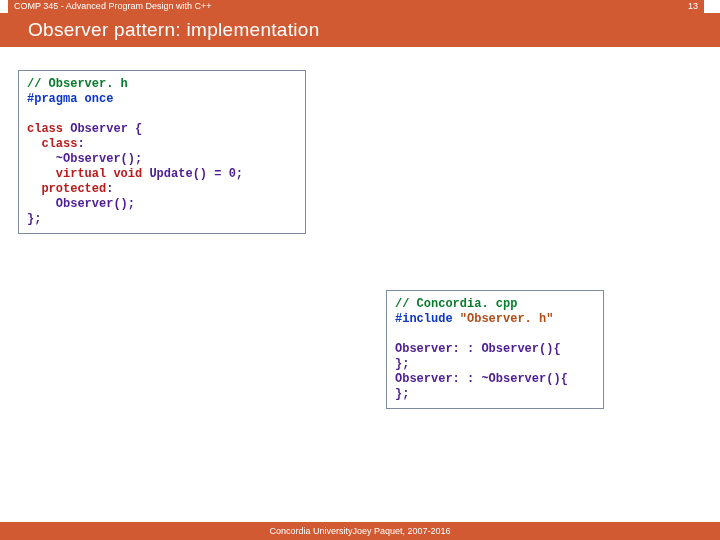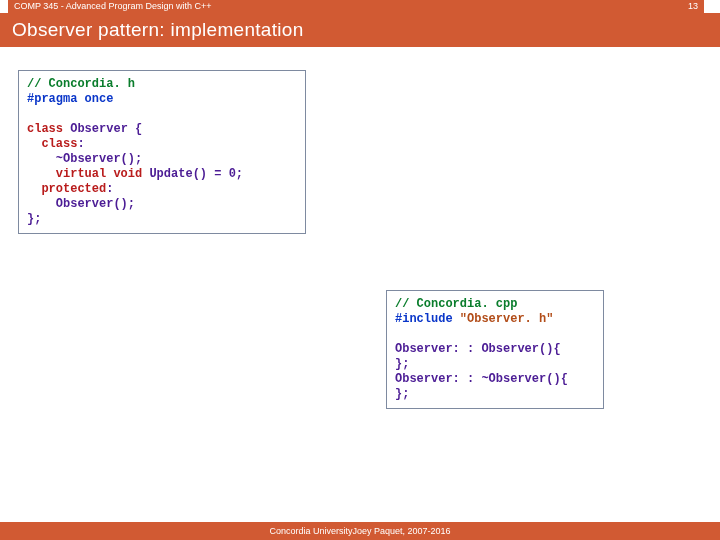--- a/index.html
+++ b/index.html
@@ -1,19 +1,19 @@
 <!DOCTYPE html>
 <html><head>
 <meta charset="utf-8">
 <style>
   * { box-sizing: border-box; margin: 0; padding: 0; }
   html, body { width: 720px; height: 540px; font-family: "Segoe UI", Arial, sans-serif; background: #fff; overflow: hidden; }
   .slide { position: relative; width: 720px; height: 540px; }
   .topbar { position: absolute; top: 0; left: 0; right: 16px; height: 13px; background: #d15a33; color: #fff; font-size: 9px; line-height: 13px; padding: 0 6px; display: flex; justify-content: space-between; margin-left: 8px; }
-  .titlebar { position: absolute; top: 13px; left: 0; right: 0; height: 34px; background: #d15a33; color: #fff; display: flex; align-items: center; padding-left: 12px; font-size: 19px; font-weight: 300; letter-spacing: 0.3px; }
+  .titlebar { position: absolute; top: 13px; left: 0; right: 0; height: 34px; background: #d15a33; color: #fff; display: flex; align-items: center; padding-left: 28px; font-size: 19px; font-weight: 300; letter-spacing: 0.3px; }
   .body { position: absolute; top: 60px; left: 0; right: 0; bottom: 18px; }
   .codebox { position: absolute; background: #fff; border: 1px solid #7e8aa0; font-family: Consolas, "Courier New", monospace; font-size: 12px; line-height: 15px; padding: 6px 8px; white-space: pre; color: #000; }
   .box-h { top: 10px; left: 18px; width: 288px; }
   .box-cpp { top: 230px; left: 386px; width: 218px; }
   .kw { color: #b91c1c; font-weight: bold; }
   .com { color: #0a7d2c; font-weight: bold; }
   .pp { color: #0a36c9; font-weight: bold; }
   .str { color: #b24d19; font-weight: bold; }
   .plain { color: #4c1d95; font-weight: bold; }
   .footer { position: absolute; bottom: 0; left: 0; right: 0; height: 18px; background: #d15a33; color: #fff; font-size: 9px; display: flex; align-items: center; justify-content: center; padding: 0 6px; }
@@ -27,21 +27,21 @@
     <span>COMP 345 - Advanced Program Design with C++</span>
     <span>13</span>
   </div>
 
   <div class="titlebar">
     <span>Observer pattern: implementation</span>
   </div>
 
   <div class="body">
 
-    <div class="codebox box-h"><span class="com">// Concordia. h</span>
+    <div class="codebox box-h"><span class="com">// Observer. h</span>
 <span class="pp">#pragma once</span>
 <span></span>
 <span class="kw">class</span><span class="plain"> Observer {</span>
 <span class="kw">  class</span><span class="plain">:</span>
 <span class="plain">    ~Observer();</span>
 <span class="kw">    virtual void</span><span class="plain"> Update() = 0;</span>
 <span class="kw">  protected</span><span class="plain">:</span>
 <span class="plain">    Observer();</span>
 <span class="plain">};</span></div>
 

